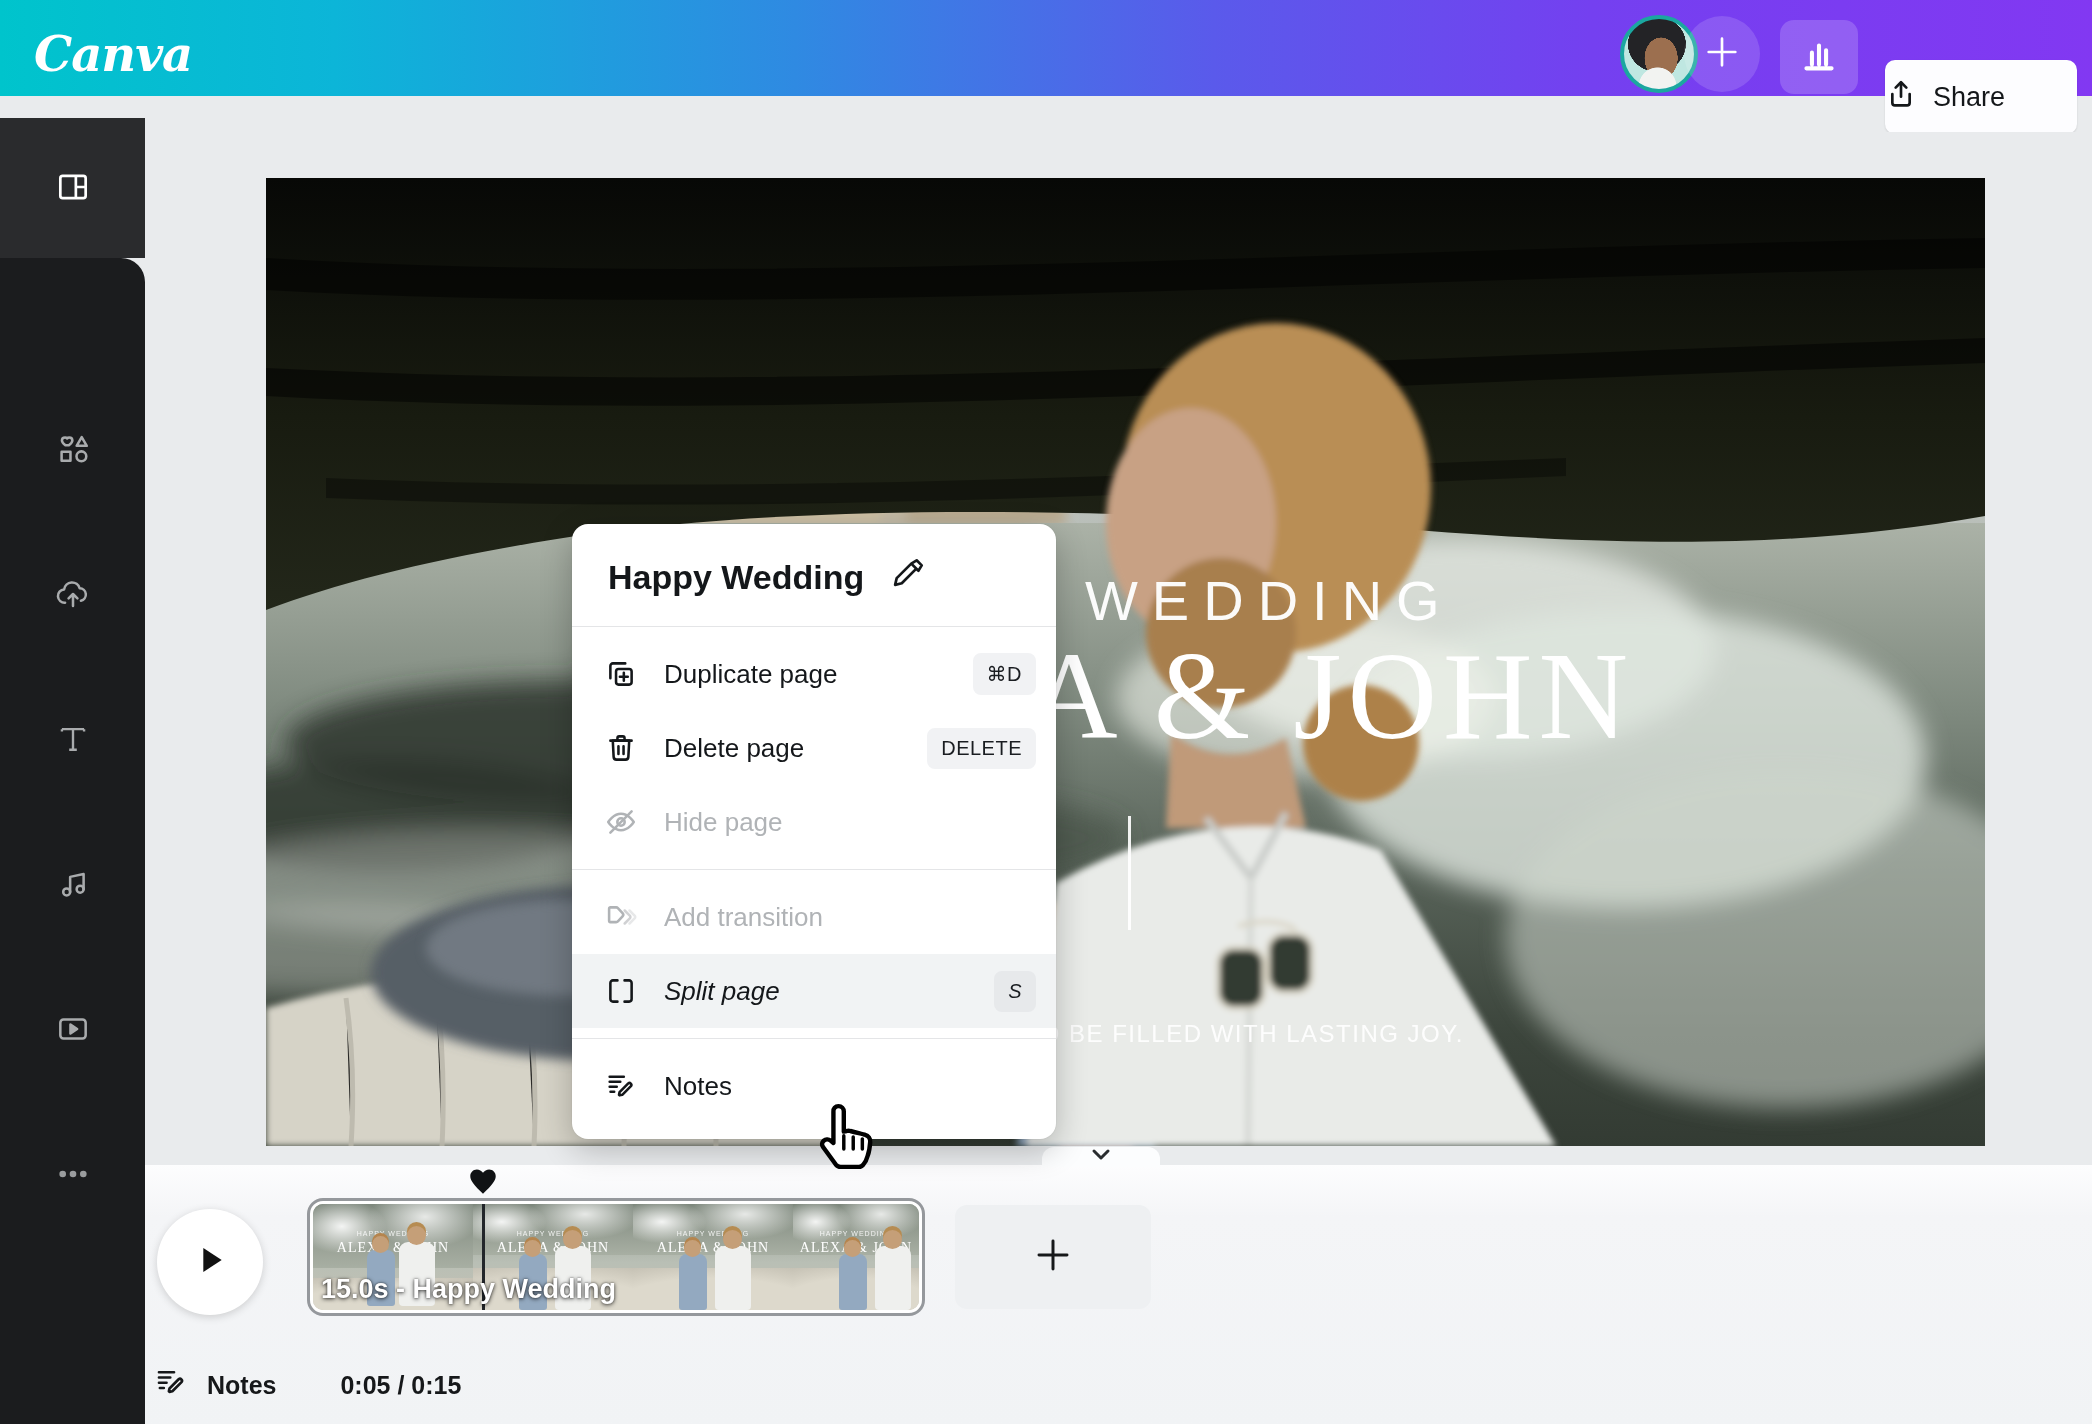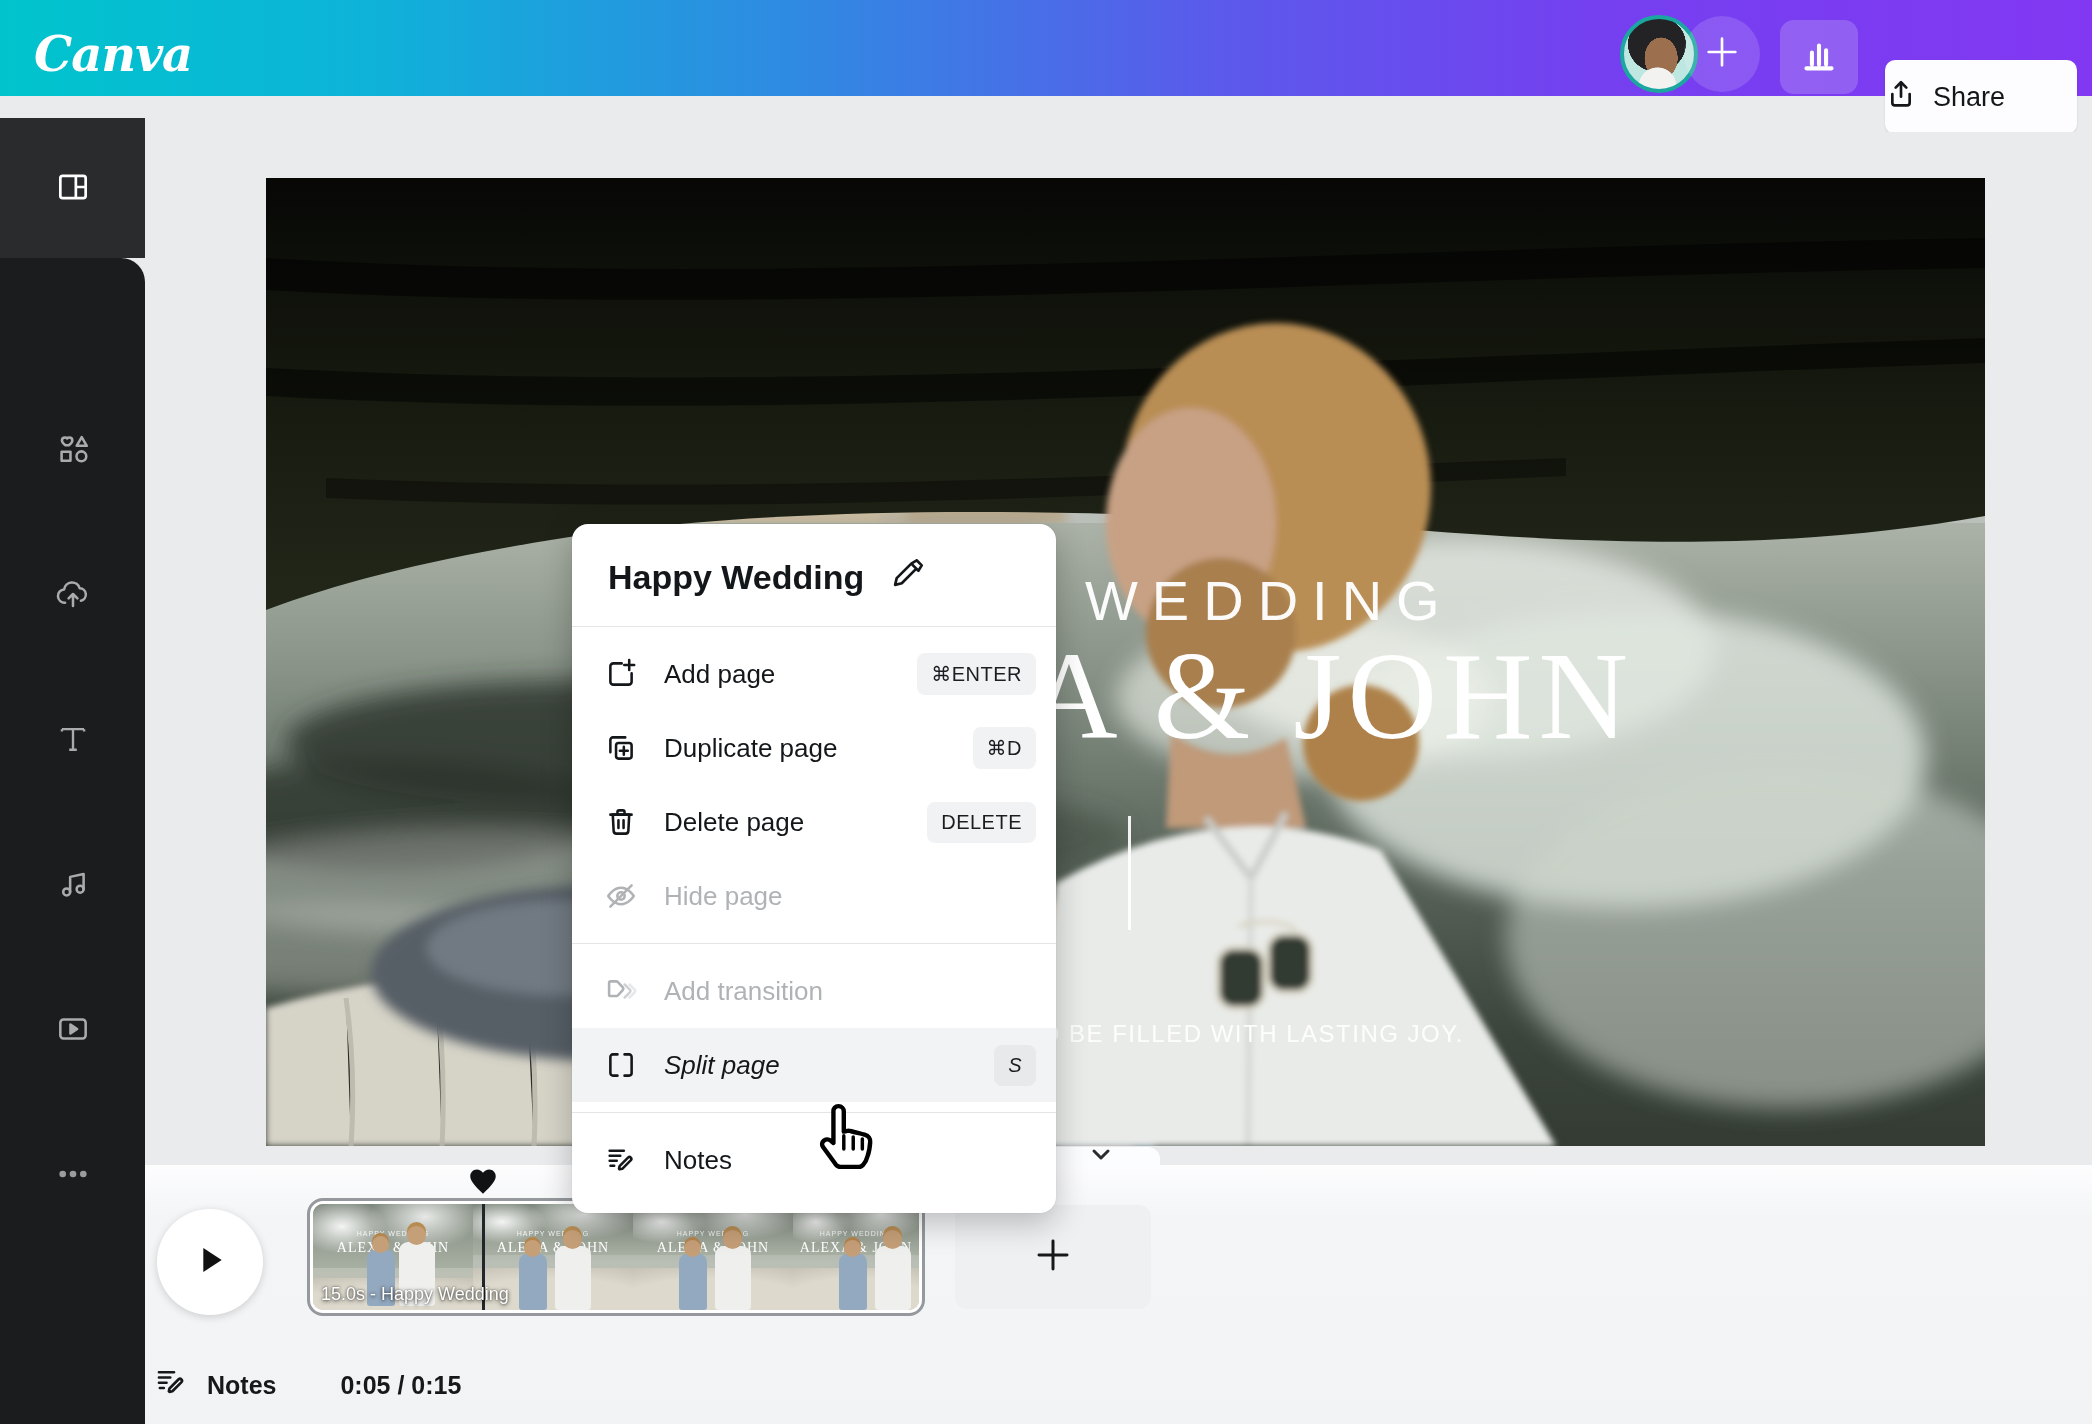--- a/index.html
+++ b/index.html
@@ -72,21 +72,21 @@
     background:radial-gradient(ellipse 120% 160% at 50% 120%, #ddd9cc 60%, #b9b5a8 100%); }
   .frame .f-woman { position:absolute; left:46px; top:50px; width:28px; height:56px;
     background:#93a9c0; border-radius:8px 8px 3px 3px; }
   .frame .f-woman::before { content:""; position:absolute; left:5px; top:-14px; width:17px; height:17px;
     border-radius:50%; background:#c59f78; box-shadow:0 -3px 0 0 #b5854e; }
   .frame .f-man { position:absolute; left:82px; top:42px; width:36px; height:64px;
     background:#eff0ee; border-radius:9px 9px 4px 4px; }
   .frame .f-man::before { content:""; position:absolute; left:8px; top:-16px; width:19px; height:19px;
     border-radius:50%; background:#c59f78; box-shadow:0 -4px 0 0 #b68c52; }
   #playhead { position:absolute; left:169px; top:0; width:3px; height:106px; background:#22262a; z-index:5; }
-  #thumb-label { position:absolute; left:8px; bottom:5px; z-index:6; color:#fff; font-size:18px; font-weight:400;
+  #thumb-label { position:absolute; left:8px; bottom:5px; z-index:6; color:#fff; font-size:27px; font-weight:700;
     text-shadow:0 1px 4px rgba(0,0,0,.75), 0 0 2px rgba(0,0,0,.5); }
   #heart-marker { position:absolute; left:322px; top:2px; width:32px; height:28px; }
   #add-page-btn { position:absolute; left:810px; top:40px; width:196px; height:104px; border-radius:12px;
     background:#eef0f2; display:flex; align-items:center; justify-content:center; }
   #statusbar { position:absolute; left:8px; top:200px; height:40px; display:flex; align-items:center; gap:18px;
     color:#16181a; font-size:25px; font-weight:600; }
   #statusbar .gap { width:28px; }
 
   
   #menu { position:absolute; left:572px; top:524px; width:484px; border-radius:16px; background:#fff;
@@ -398,30 +398,20 @@
     <span class="title">Happy Wedding</span>
     <span>
       <svg width="38" height="38" viewBox="0 0 24 24" fill="none" stroke="#14171a" stroke-width="1.7" stroke-linecap="round" stroke-linejoin="round">
         <path d="M14.7 4.8l3.4-2.1 3.2 3.2-2.1 3.4zM14.7 4.8 5.5 14l-1 4.2L8.7 17.2l9.2-9.2"></path>
       </svg>
     </span>
   </div>
   <div class="m-divider"></div>
 
   <div class="m-group">
-    <div class="m-item">
-      <span class="ic">
-        <svg width="34" height="34" viewBox="0 0 24 24" fill="none" stroke="#14171a" stroke-width="1.8" stroke-linecap="round" stroke-linejoin="round">
-          <path d="M12.5 4.5H6.6A2.1 2.1 0 0 0 4.5 6.6v10.8a2.1 2.1 0 0 0 2.1 2.1h10.8a2.1 2.1 0 0 0 2.1-2.1v-6"></path>
-          <path d="M17.8 2.2v7M14.3 5.7h7"></path>
-        </svg>
-      </span>
-      <span>Add page</span>
-      <span class="badge">⌘ENTER</span>
-    </div>
 
     <div class="m-item">
       <span class="ic">
         <svg width="34" height="34" viewBox="0 0 24 24" fill="none" stroke="#14171a" stroke-width="1.8" stroke-linecap="round" stroke-linejoin="round">
           <path d="M4.5 15V6.3a1.8 1.8 0 0 1 1.8-1.8H15"></path>
           <rect x="8.5" y="8.5" width="11" height="11" rx="1.8"></rect>
           <path d="M14 11.2v5.6M11.2 14h5.6"></path>
         </svg>
       </span>
       <span>Duplicate page</span>

